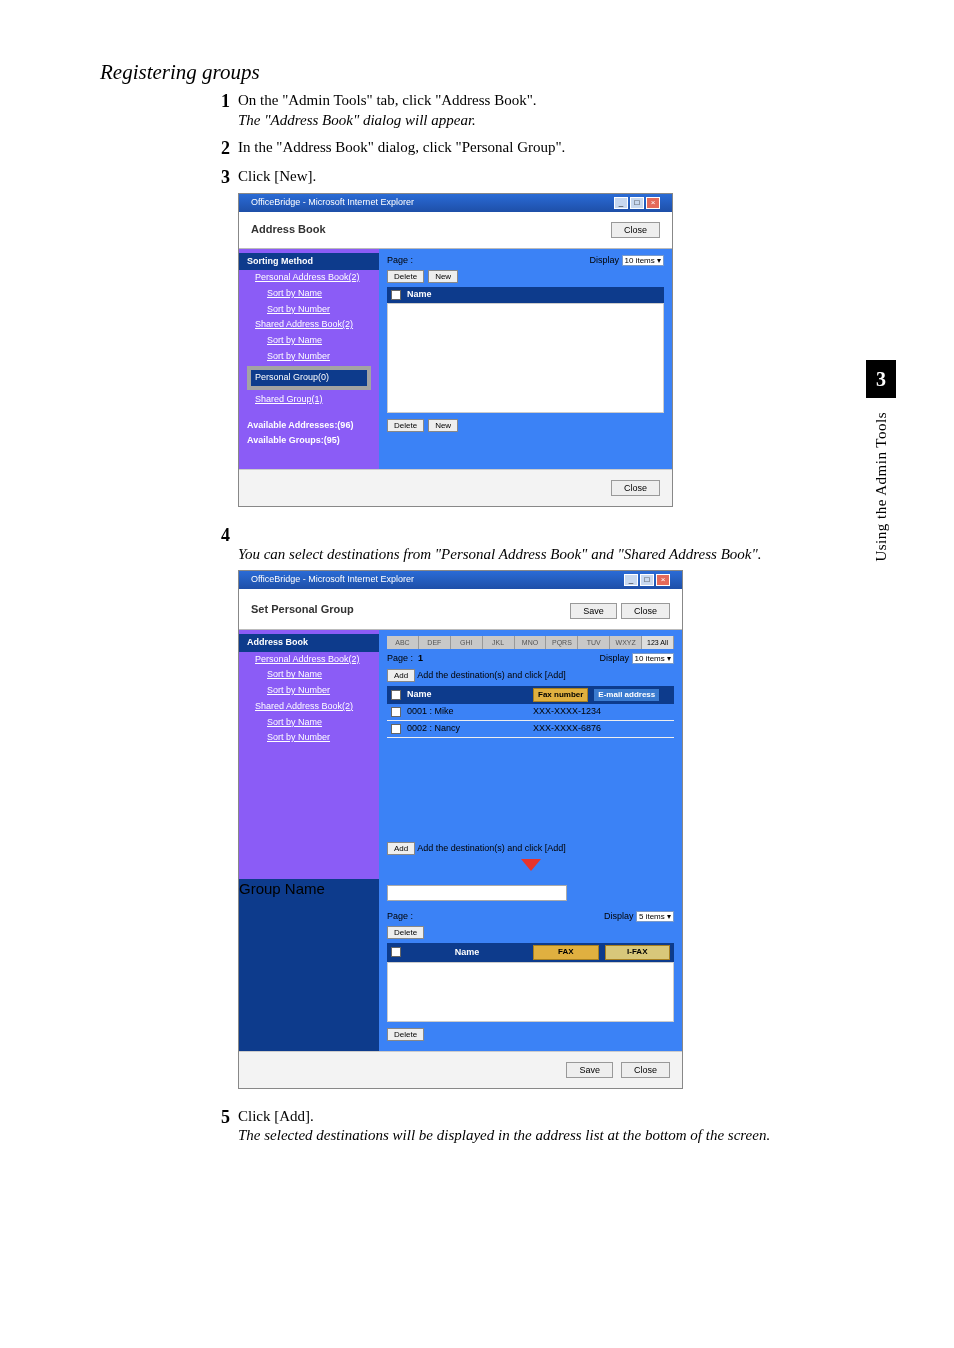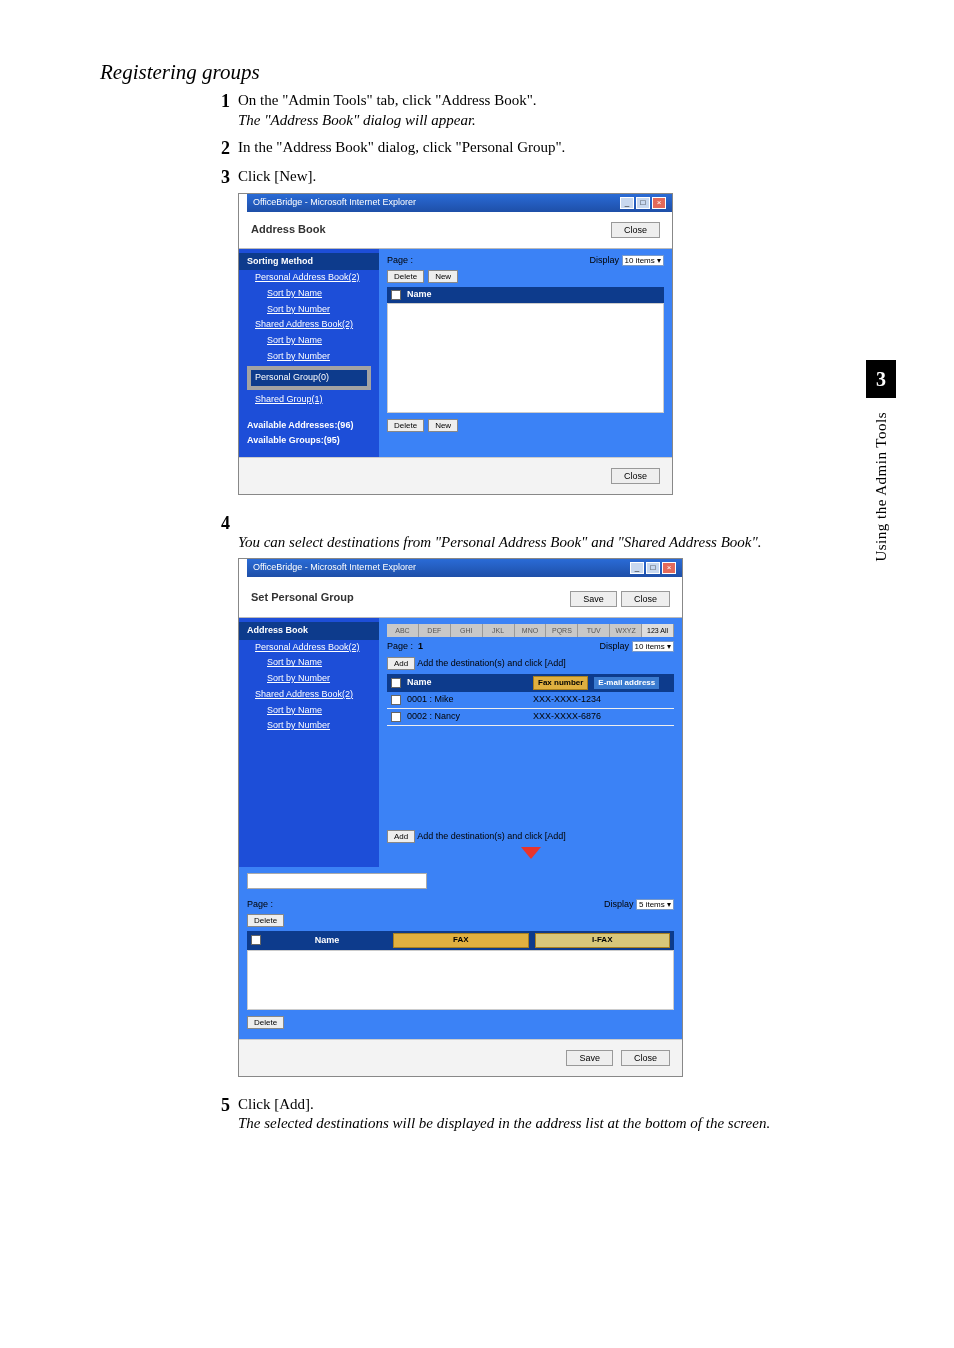--- a/index.html
+++ b/index.html
@@ -56,25 +56,24 @@
   border: 1px solid #888;
   background: #fff;
   font-family: Arial, Helvetica, sans-serif;
 }
 .ss1 { width: 435px; }
 .ss2 { width: 445px; }
 .ss-titlebar {
   background: linear-gradient(#2a6bd6, #1e4fa8);
   color: #fff;
   font-size: 9px;
-  padding: 3px 6px;
+  padding: 3px 12px;
   display: flex;
   justify-content: space-between;
   align-items: center;
-  margin-left: 8px;
 }
 .ss-titlebar .winbtns { display: flex; gap: 2px; }
 .ss-titlebar .winbtn {
   width: 14px; height: 12px;
   background: #c8d8ef;
   border: 1px solid #fff;
   font-size: 8px; line-height: 10px;
   text-align: center; color: #000;
 }
 .ss-titlebar .winbtn.close { background: #e46a5a; color: #fff; }
@@ -93,24 +92,24 @@
 .ss-btn {
   background: #eee;
   border: 1px solid #999;
   font-size: 9px;
   padding: 2px 12px;
   cursor: pointer;
 }
 .ss-body { display: flex; }
 .ss-sidebar {
   width: 140px;
-  background: #1d4ed8;
+  background: #8b5cf6;
   color: #fff;
   font-size: 9px;
-  padding: 4px 0 8px 0;
+  padding: 4px 0 20px 0;
 }
 .ss-sidebar .sbh {
   background: #0d3b8c;
   color: #fff;
   font-weight: bold;
   padding: 3px 8px;
 }
 .ss-sidebar .sblink {
   color: #fff;
   text-decoration: underline;
@@ -448,20 +447,23 @@
               <div style="height:100px;"></div>
               <div class="addnote">
                 <button class="smallbtn">Add</button>
                 <span>Add the destination(s) and click [Add]</span>
               </div>
               <div class="arrow"></div>
             </div>
           </div>
 
           <div class="ss2-group-section">
+            <div class="ss2-group-left">
+              <div class="groupname-head">Group Name</div>
+            </div>
             <div class="ss2-group-right ss-main" style="padding:6px 8px;">
               <div class="groupname-input"></div>
               <div class="toprow" style="margin-top:10px;">
                 <span>Page :</span>
                 <span>
                   <span>Display</span>
                   <span class="select"><span>5 items</span> ▾</span>
                 </span>
               </div>
               <div class="btns-row">

